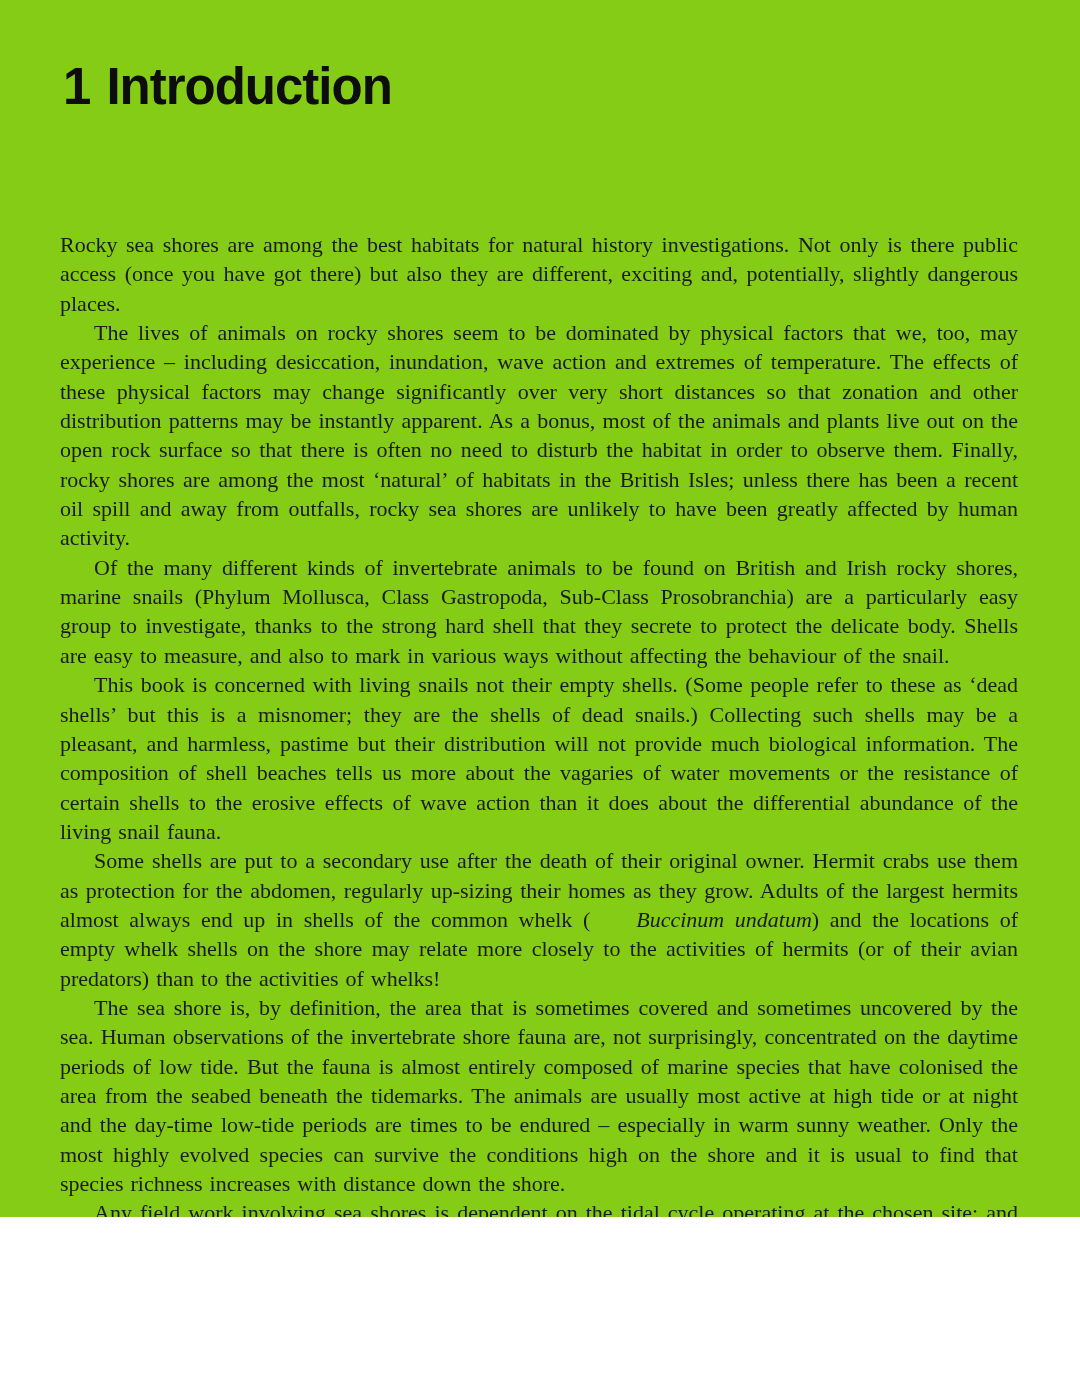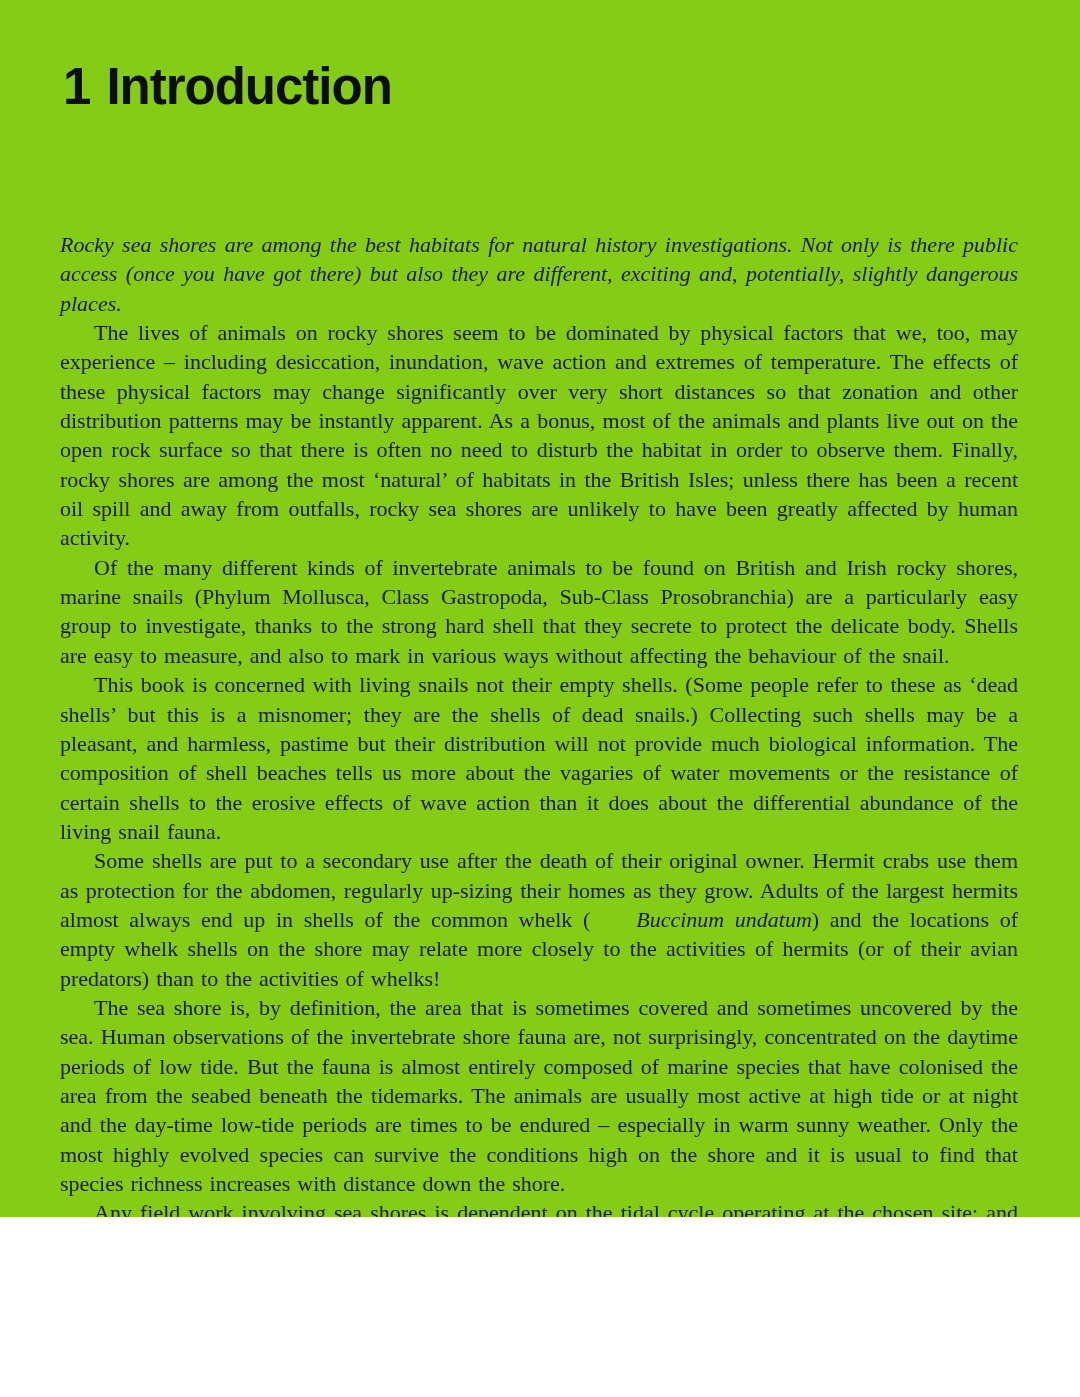--- a/index.html
+++ b/index.html
@@ -32,21 +32,21 @@
     color: #1b1b1b;
     font-size: 22px;
     line-height: 29.35px;
     word-spacing: 1.5px;
   }
   .body-text p {
     margin: 0;
     text-indent: 34px;
     text-align: justify;
   }
-  .body-text p.noindent { text-indent: 0; font-style: italic; }
+  .body-text p.noindent { text-indent: 0; }
   .body-text em { font-style: italic; margin-left: 46px; }
 
   
   .watermark-sun {
     position: absolute;
     left: -3px;
     top: 1247px;
     z-index: 1;
   }
   .watermark-text {

